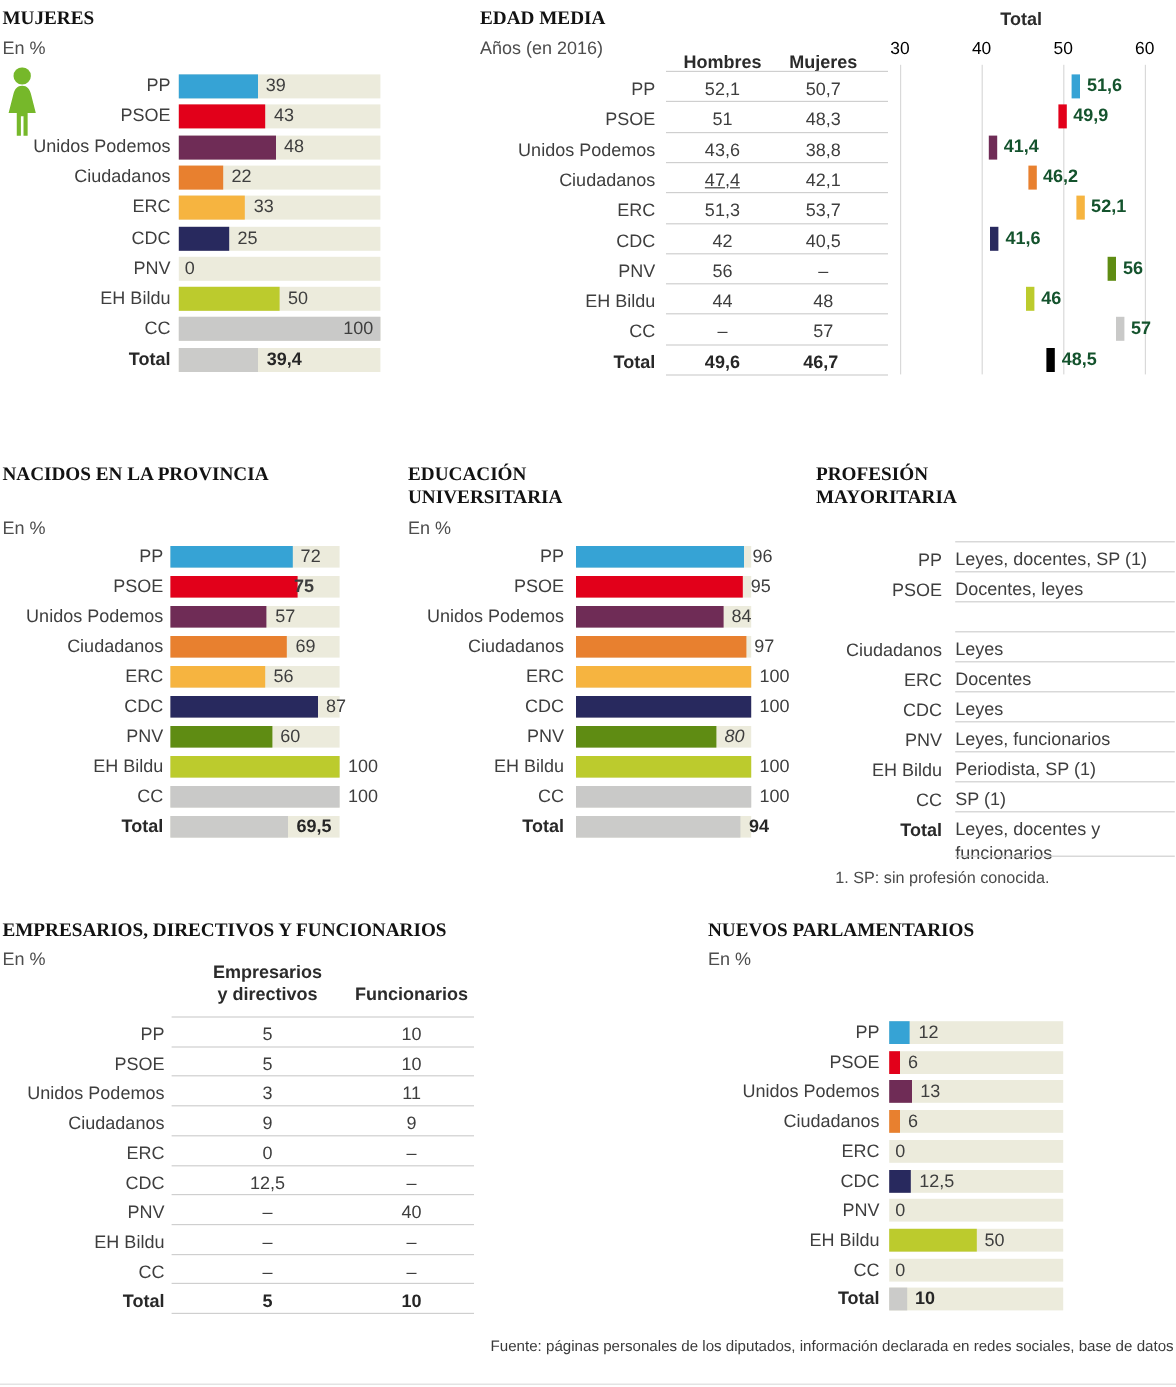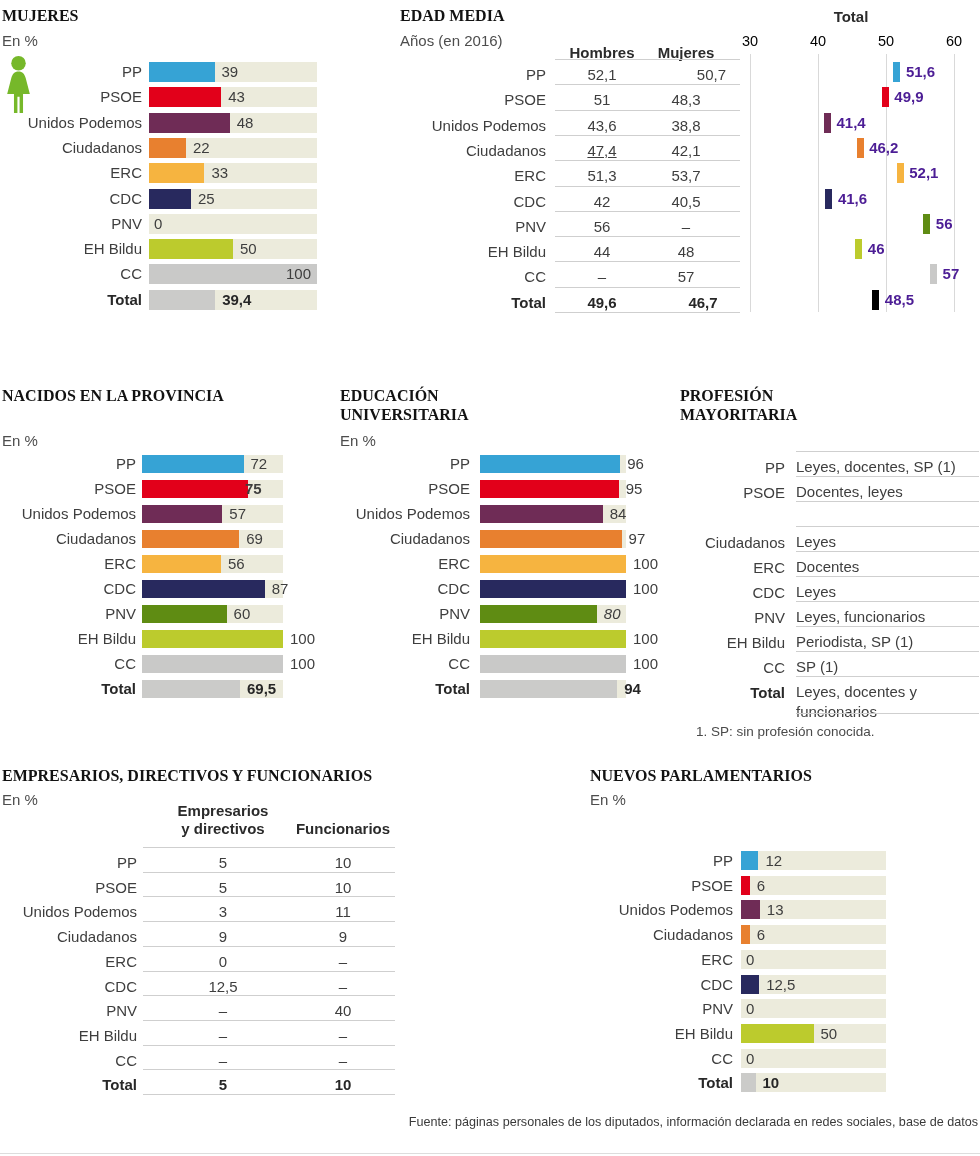--- a/index.html
+++ b/index.html
@@ -22,21 +22,21 @@
   .cell.center{text-align:center;}
   .cell.b{font-weight:bold;color:#262626;}
   .sepline{position:absolute;height:1px;background:#CFCFCF;}
   .hdr{position:absolute;font-weight:bold;font-size:15px;color:#2B2B2B;
        text-align:center;line-height:18px;white-space:pre-line;}
   .dot-title{position:absolute;top:2px;left:0;width:222px;text-align:center;
              font-weight:bold;font-size:15px;color:#2B2B2B;}
   .tick{position:absolute;top:27px;width:36px;text-align:center;font-size:14.5px;color:#000000;}
   .gline{position:absolute;top:48px;height:258px;width:1px;background:#D9D9D9;}
   .marker{position:absolute;width:7px;height:20px;}
-  .mlabel{position:absolute;font-size:15px;font-weight:bold;color:#4c1d95;line-height:20px;white-space:nowrap;}
+  .mlabel{position:absolute;font-size:15px;font-weight:bold;color:#14532d;line-height:20px;white-space:nowrap;}
   .footnote{position:absolute;font-size:13.5px;color:#4A4A4A;white-space:nowrap;}
   .footer{position:absolute;left:260px;top:1114px;width:718px;text-align:right;
           font-size:12.6px;line-height:17px;color:#3A3A3A;}
   .credit{margin-left:38px;}
   .bottom-rule{position:absolute;left:0;top:1153px;width:980px;height:1px;background:#DDDDDD;}
   .womansvg{position:absolute;left:3px;top:50px;}
   .womansvg path,.womansvg circle{fill:#76B82A;}
 </style>
 </head>
 <body>
@@ -115,21 +115,21 @@
 
   <div class="panel" style="left:400px;top:6px;width:580px;height:330px;">
     <div class="ptitle" style="left:0;top:0;">EDAD MEDIA</div>
     <div class="subtitle" style="left:0;top:26px;">Años (en 2016)</div>
     <div class="hdr" style="left:162px;top:38px;width:80px;">Hombres</div>
     <div class="hdr" style="left:246px;top:38px;width:80px;">Mujeres</div>
     <div class="rows" style="left:0;top:56px;width:340px;height:260px;">
         <div class="trow" style="top: 0px; height: 25.3px;">
           <div class="plabel" style="width: 146px; line-height: 25.3px;">PP</div>
           <div class="cell center" style="left: 162px; width: 80px; line-height: 25.3px;">52,1</div>
-          <div class="cell center" style="left: 246px; width: 80px; line-height: 25.3px; text-align: right;">50,7</div>
+          <div class="cell center" style="left: 246px; width: 80px; line-height: 25.3px;">50,7</div>
         </div>
         <div class="trow" style="top: 25.3px; height: 25.3px;">
           <div class="plabel" style="width: 146px; line-height: 25.3px;">PSOE</div>
           <div class="cell center" style="left: 162px; width: 80px; line-height: 25.3px;">51</div>
           <div class="cell center" style="left: 246px; width: 80px; line-height: 25.3px;">48,3</div>
         </div>
         <div class="trow" style="top: 50.6px; height: 25.3px;">
           <div class="plabel" style="width: 146px; line-height: 25.3px;">Unidos Podemos</div>
           <div class="cell center" style="left: 162px; width: 80px; line-height: 25.3px;">43,6</div>
           <div class="cell center" style="left: 246px; width: 80px; line-height: 25.3px;">38,8</div>
@@ -160,21 +160,21 @@
           <div class="cell center" style="left: 246px; width: 80px; line-height: 25.3px;">48</div>
         </div>
         <div class="trow" style="top: 202.4px; height: 25.3px;">
           <div class="plabel" style="width: 146px; line-height: 25.3px;">CC</div>
           <div class="cell center" style="left: 162px; width: 80px; line-height: 25.3px;">–</div>
           <div class="cell center" style="left: 246px; width: 80px; line-height: 25.3px;">57</div>
         </div>
         <div class="trow" style="top: 227.7px; height: 25.3px;">
           <div class="plabel b" style="width: 146px; line-height: 25.3px;">Total</div>
           <div class="cell center b" style="left: 162px; width: 80px; line-height: 25.3px;">49,6</div>
-          <div class="cell center b" style="left: 263px; width: 80px; line-height: 25.3px;">46,7</div>
+          <div class="cell center b" style="left: 244px; width: 80px; line-height: 25.3px;">46,7</div>
         </div>
         <div class="sepline" style="top: -3px; left: 155px; width: 185px;"></div>
         <div class="sepline" style="top: 22.3px; left: 155px; width: 185px;"></div>
         <div class="sepline" style="top: 47.6px; left: 155px; width: 185px;"></div>
         <div class="sepline" style="top: 72.9px; left: 155px; width: 185px;"></div>
         <div class="sepline" style="top: 98.2px; left: 155px; width: 185px;"></div>
         <div class="sepline" style="top: 123.5px; left: 155px; width: 185px;"></div>
         <div class="sepline" style="top: 148.8px; left: 155px; width: 185px;"></div>
         <div class="sepline" style="top: 174.1px; left: 155px; width: 185px;"></div>
         <div class="sepline" style="top: 199.4px; left: 155px; width: 185px;"></div>

